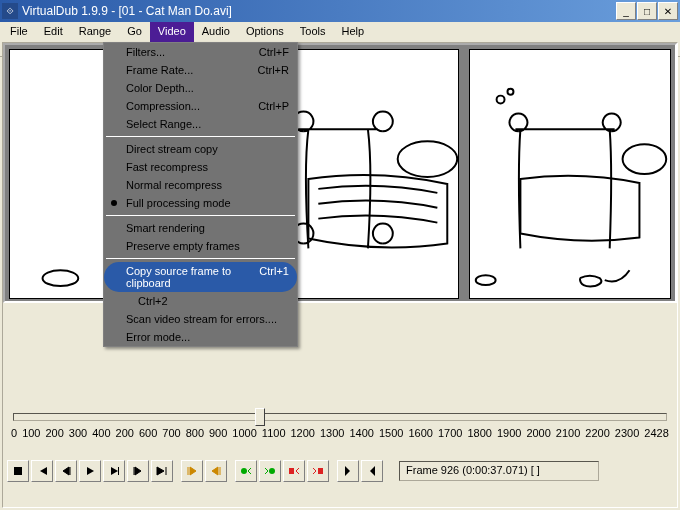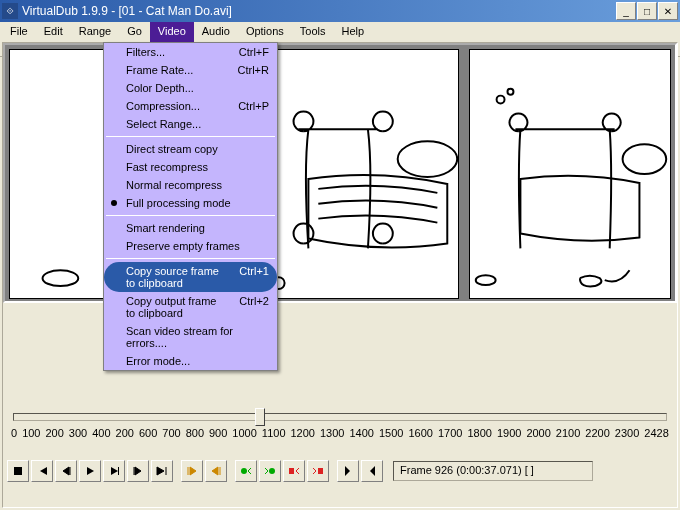--- a/index.html
+++ b/index.html
@@ -11,37 +11,37 @@
 .titlebar .win-btn { width: 20px; height: 18px; background: #ece9d8; border: 1px solid #fff; border-right-color: #808080; border-bottom-color: #808080; display: flex; align-items: center; justify-content: center; font-family: "Marlett", sans-serif; font-size: 10px; color: #000; }
 .menubar { height: 35px; background: #ece9d8; border-bottom: 1px solid #aca899; display: flex; align-items: stretch; padding: 0 2px; }
 .menubar .menu-item { padding: 3px 8px; cursor: default; }
 .menubar .menu-item.open { background: #4c1d95; color: #fff; }
 .client { position: absolute; left: 2px; right: 2px; top: 42px; bottom: 2px; background: #ece9d8; border: 1px solid #fff; border-top-color: #aca899; border-left-color: #aca899; }
 .video-area { position: absolute; left: 0; right: 0; top: 0; height: 260px; background: #808080; border: 2px inset #fff; display: flex; gap: 10px; padding: 4px; }
 .video-pane { background: #fff; width: 450px; height: 250px; border: 1px solid #000; position: relative; overflow: hidden; }
 .video-pane.right { width: 195px; flex: 1; }
 .cartoon { position: absolute; inset: 0; }
 .cartoon svg { width: 100%; height: 100%; }
-.dropdown { position: absolute; left: 103px; top: 42px; width: 175px; background: #c4b5fd; border: 1px solid #808080; box-shadow: 2px 2px 3px rgba(0,0,0,0.4); z-index: 10; }
+.dropdown { position: absolute; left: 103px; top: 42px; width: 195px; background: #737373; border: 1px solid #808080; box-shadow: 2px 2px 3px rgba(0,0,0,0.4); z-index: 10; }
 .dropdown .dd-item { padding: 3px 8px 3px 22px; display: flex; position: relative; cursor: default; }
 .dropdown .dd-item.highlight { background: #0a246a; background: #2a5aa8; color: #fff; border-radius: 15px; }
 .dropdown .dd-item .label { flex: 1; }
 .dropdown .dd-item .shortcut { color: inherit; margin-left: 12px; }
 .dropdown .dd-sep { height: 1px; background: #aca899; margin: 3px 2px; border-bottom: 1px solid #fff; }
 .dropdown .radio-dot { position: absolute; left: 7px; top: 6px; width: 6px; height: 6px; background: #000; border-radius: 50%; }
 .timeline { position: absolute; left: 6px; right: 6px; top: 370px; height: 36px; }
 .slider-track { position: relative; height: 8px; background: #ece9d8; border: 1px inset #aca899; margin: 0 4px 2px 4px; }
 .slider-thumb { position: absolute; top: -6px; width: 10px; height: 18px; background: #ece9d8; border: 1px solid #404040; border-top-color: #fff; border-left-color: #fff; }
 .ticks { display: flex; justify-content: space-between; font-size: 9px; padding: 0 2px; margin-top: 6px; }
 .ticks span { display: inline-block; text-align: center; }
 .toolbar { position: absolute; left: 4px; right: 4px; top: 416px; height: 24px; display: flex; align-items: center; gap: 2px; }
 .tbtn { width: 22px; height: 22px; background: #ece9d8; border: 1px solid #fff; border-right-color: #808080; border-bottom-color: #808080; display: flex; align-items: center; justify-content: center; font-size: 10px; }
 .tbtn svg { width: 14px; height: 14px; }
 .tsep { width: 4px; }
-.status-field { height: 20px; border: 1px inset #aca899; padding: 2px 6px; background: #ece9d8; margin-left: 8px; flex: 0 0 auto; min-width: 200px; }
+.status-field { height: 20px; border: 1px inset #aca899; padding: 2px 6px; background: #ece9d8; margin-left: 14px; flex: 0 0 auto; min-width: 200px; }
 </style>
 </head>
 <body>
 
 <div class="titlebar">
   <div class="appicon">⟐</div>
   <div class="title-text">VirtualDub 1.9.9 - [01 - Cat Man Do.avi]</div>
   <div class="win-btns">
     <div class="win-btn">_</div>
     <div class="win-btn">□</div>
@@ -255,21 +255,20 @@
     </div>
     <div class="dd-item">
       <span class="label">Preserve empty frames</span>
     </div>
     <div class="dd-sep"></div>
     <div class="dd-item highlight">
       <span class="label">Copy source frame to clipboard</span>
       <span class="shortcut">Ctrl+1</span>
     </div>
     <div class="dd-item">
-      <span class="label">Copy output frame to clipboard</span>
       <span class="shortcut">Ctrl+2</span>
     </div>
     <div class="dd-item">
       <span class="label">Scan video stream for errors....</span>
     </div>
     <div class="dd-item">
       <span class="label">Error mode...</span>
     </div>
   </div>
 

